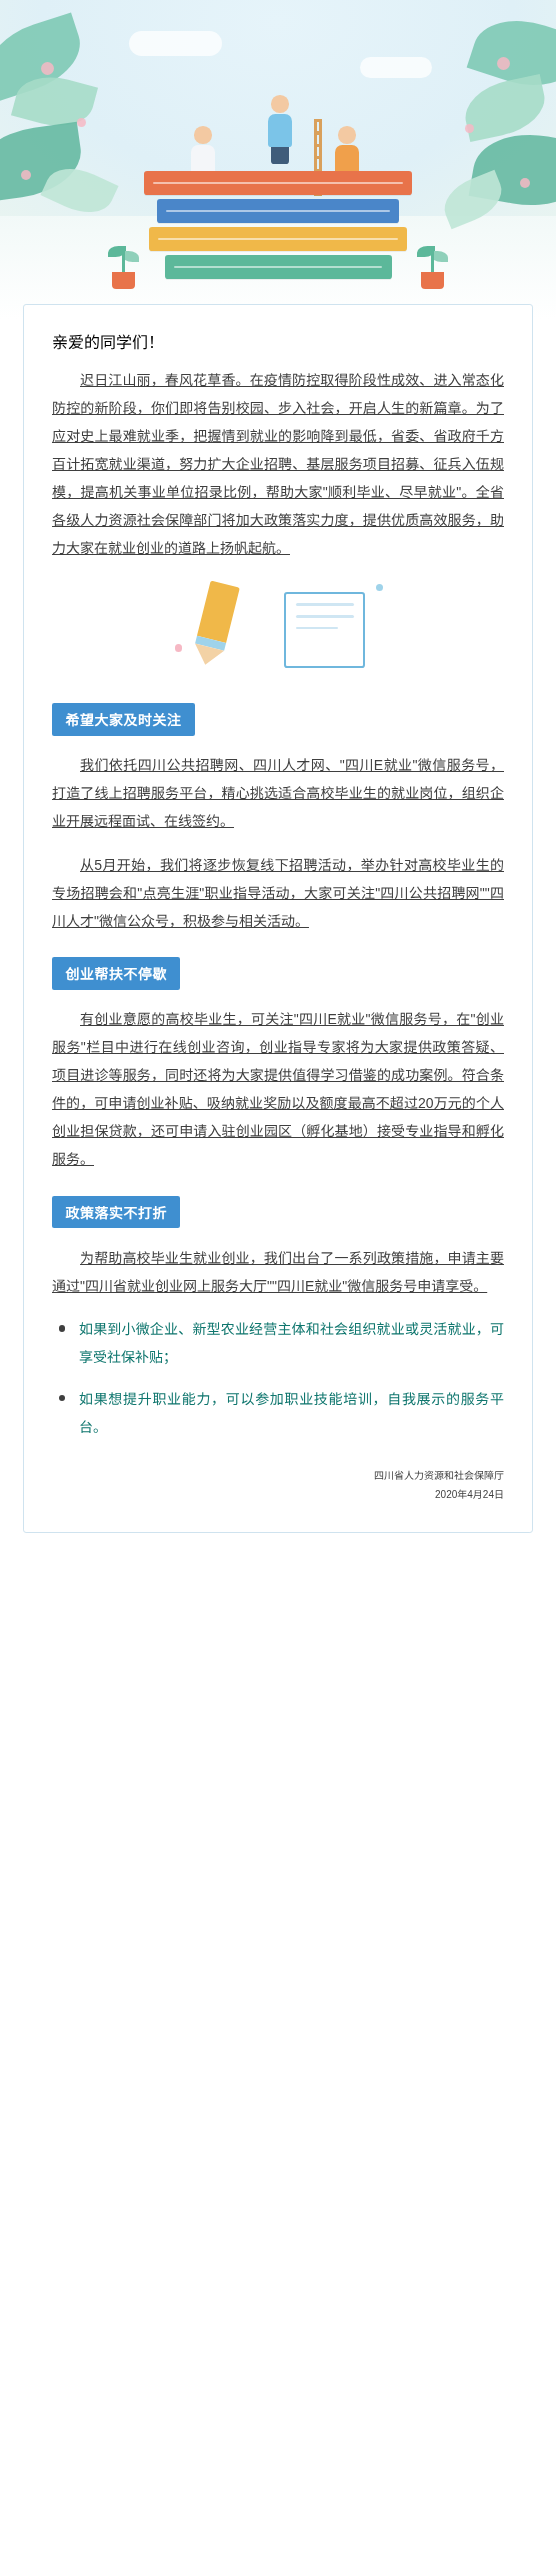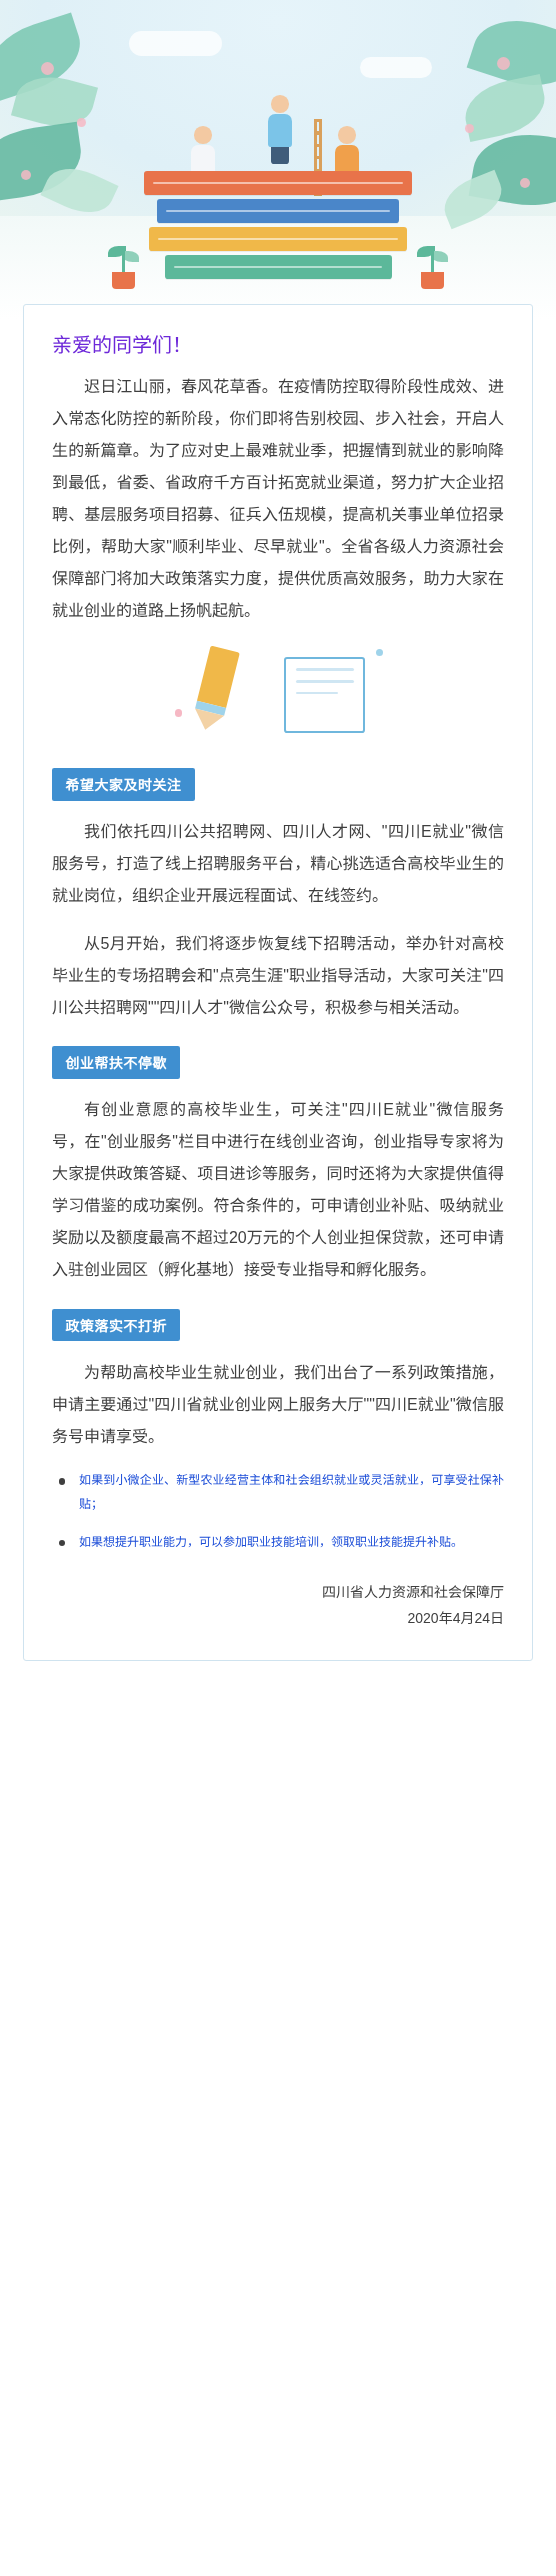--- a/index.html
+++ b/index.html
@@ -152,31 +152,32 @@
   }
   .doc-title {
     color: #2f7fc1;
     font-size: 15.5px;
     font-weight: bold;
     text-align: center;
     letter-spacing: 0.5px;
     margin: 2.1px 0 23px;
   }
   .salutation {
-    font-size: 20px;
-    color: #6d28d9;
+    font-size: 16px;
+    color: #000000;
     margin: 0 0 13.4px;
   }
   p.body-text {
-    font-size: 16px;
+    font-size: 14px;
     line-height: 2.0;
     color: #3f3f3f;
     margin: 0 0 15.5px;
     text-align: justify;
     text-indent: 2em;
+    text-decoration: underline;
   }
 
   
   .pencil-figure {
     margin: 13.4px auto 20.6px;
     width: 216px;
     height: 98px;
     position: relative;
   }
   .pencil-figure .sheet {
@@ -238,40 +239,40 @@
   }
 
   ul.bullets {
     list-style: none;
     margin: 0 0 15.5px;
     padding: 0;
   }
   ul.bullets li {
     position: relative;
     padding-left: 27px;
-    font-size: 12px;
+    font-size: 14px;
     line-height: 2.0;
-    color: #1d4ed8;
+    color: #0f766e;
     margin-bottom: 13.4px;
     text-align: justify;
   }
   ul.bullets li::before {
     content: "";
     position: absolute;
     left: 7.2px;
     top: 10.3px;
     width: 6.2px; height: 6.2px;
     background: #3f3f3f;
     border-radius: 50%;
   }
 
   .signature {
     margin-top: 25px;
     text-align: right;
-    font-size: 14px;
+    font-size: 10px;
     line-height: 1.9;
     color: #3f3f3f;
   }
 </style>
 </head>
 <body>
 
 <div class="page">
 
   <div class="hero">
@@ -366,21 +367,21 @@
     
     <div class="section-heading">创业帮扶不停歇</div>
     <p class="body-text">有创业意愿的高校毕业生，可关注"四川E就业"微信服务号，在"创业服务"栏目中进行在线创业咨询，创业指导专家将为大家提供政策答疑、项目进诊等服务，同时还将为大家提供值得学习借鉴的成功案例。符合条件的，可申请创业补贴、吸纳就业奖励以及额度最高不超过20万元的个人创业担保贷款，还可申请入驻创业园区（孵化基地）接受专业指导和孵化服务。</p>
 
     
     <div class="section-heading">政策落实不打折</div>
     <p class="body-text">为帮助高校毕业生就业创业，我们出台了一系列政策措施，申请主要通过"四川省就业创业网上服务大厅""四川E就业"微信服务号申请享受。</p>
 
     <ul class="bullets">
       <li>如果到小微企业、新型农业经营主体和社会组织就业或灵活就业，可享受社保补贴；</li>
-      <li>如果想提升职业能力，可以参加职业技能培训，领取职业技能提升补贴。</li>
+      <li>如果想提升职业能力，可以参加职业技能培训，自我展示的服务平台。</li>
     </ul>
 
 
     <div class="signature">
       <div>四川省人力资源和社会保障厅</div>
       <div>2020年4月24日</div>
     </div>
 
   </div>
 </div>

